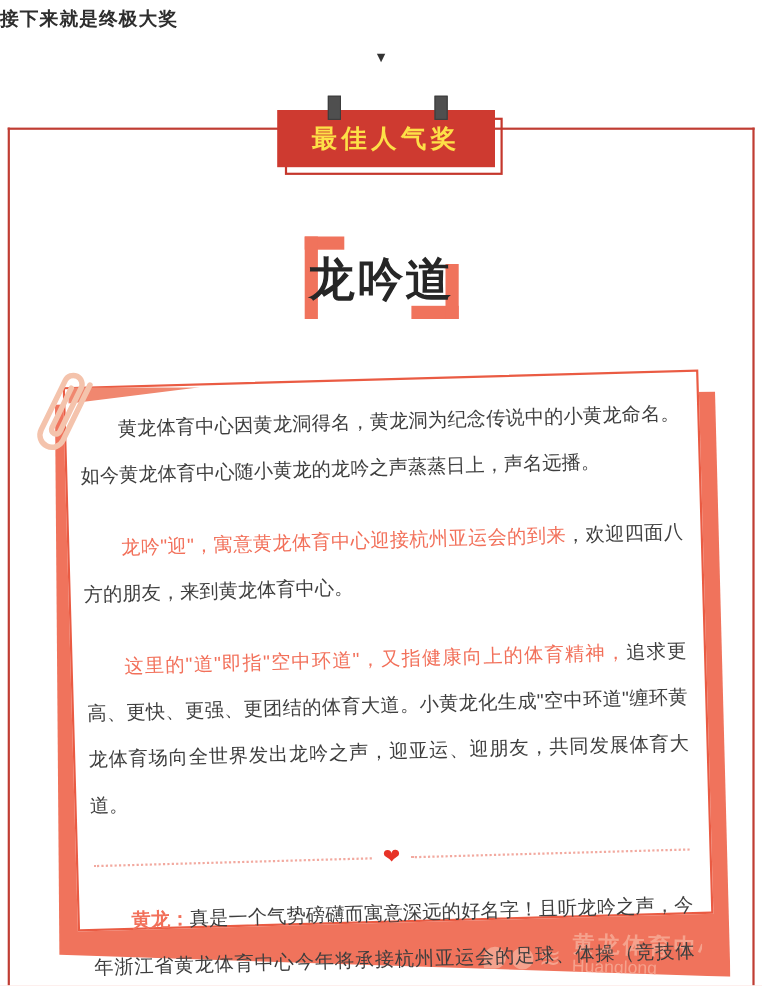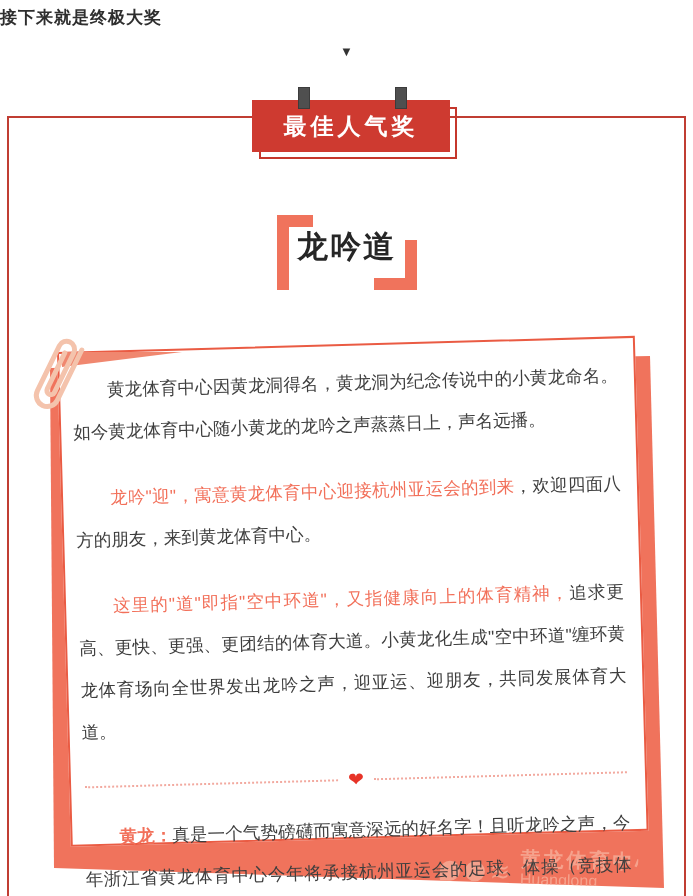--- a/index.html
+++ b/index.html
@@ -21,42 +21,42 @@
   .frame-top{position:absolute;left:7px;top:116px;width:679px;height:2px;background:#c03d33;}
   .frame-left{position:absolute;left:7px;top:116px;width:2px;height:780px;background:#c03d33;}
   .frame-right{position:absolute;left:684px;top:116px;width:2px;height:780px;background:#c03d33;}
   
   .ribbon-outline{
     position:absolute;left:259px;top:107px;width:194px;height:48px;
     border:2px solid #c5372c;background:transparent;z-index:2;
   }
   .ribbon{
     position:absolute;left:252px;top:100px;width:198px;height:52px;
-    background:#ce3a30;color:#ffffff;z-index:3;
+    background:#ce3a30;color:#fde047;z-index:3;
     display:flex;align-items:center;justify-content:center;
     font-size:23px;font-weight:bold;letter-spacing:4px;
   }
   .pin{
     position:absolute;top:87px;width:10px;height:20px;background:#4f4f4f;
     border:1px solid #3c3c3c;z-index:4;
   }
   .pin.p1{left:298px;}
   .pin.p2{left:395px;}
   
   .bracket-tl{
     position:absolute;left:277px;top:215px;width:24px;height:63px;
     border-left:12px solid #f0735c;border-top:12px solid #f0735c;z-index:2;
   }
   .bracket-br{
     position:absolute;left:374px;top:240px;width:31px;height:38px;
     border-right:12px solid #f0735c;border-bottom:12px solid #f0735c;z-index:2;
   }
   .section-title{
     position:absolute;left:0;right:0;top:226px;text-align:center;
-    font-size:31px;font-weight:bold;color:#262626;letter-spacing:2px;z-index:3;font-family:Liberation Mono, monospace;
+    font-size:42px;font-weight:bold;color:#262626;letter-spacing:2px;z-index:3;font-family:Liberation Mono, monospace;
   }
   
   .card-back{
     position:absolute;left:40px;top:348px;width:632px;height:545px;
     background:#f0735c;z-index:2;
     clip-path:polygon(10px 20px,610px 8px,624px 540px,14px 520px);
   }
   .watermark{
     position:absolute;right:34px;bottom:4px;
     display:flex;align-items:flex-end;gap:10px;

